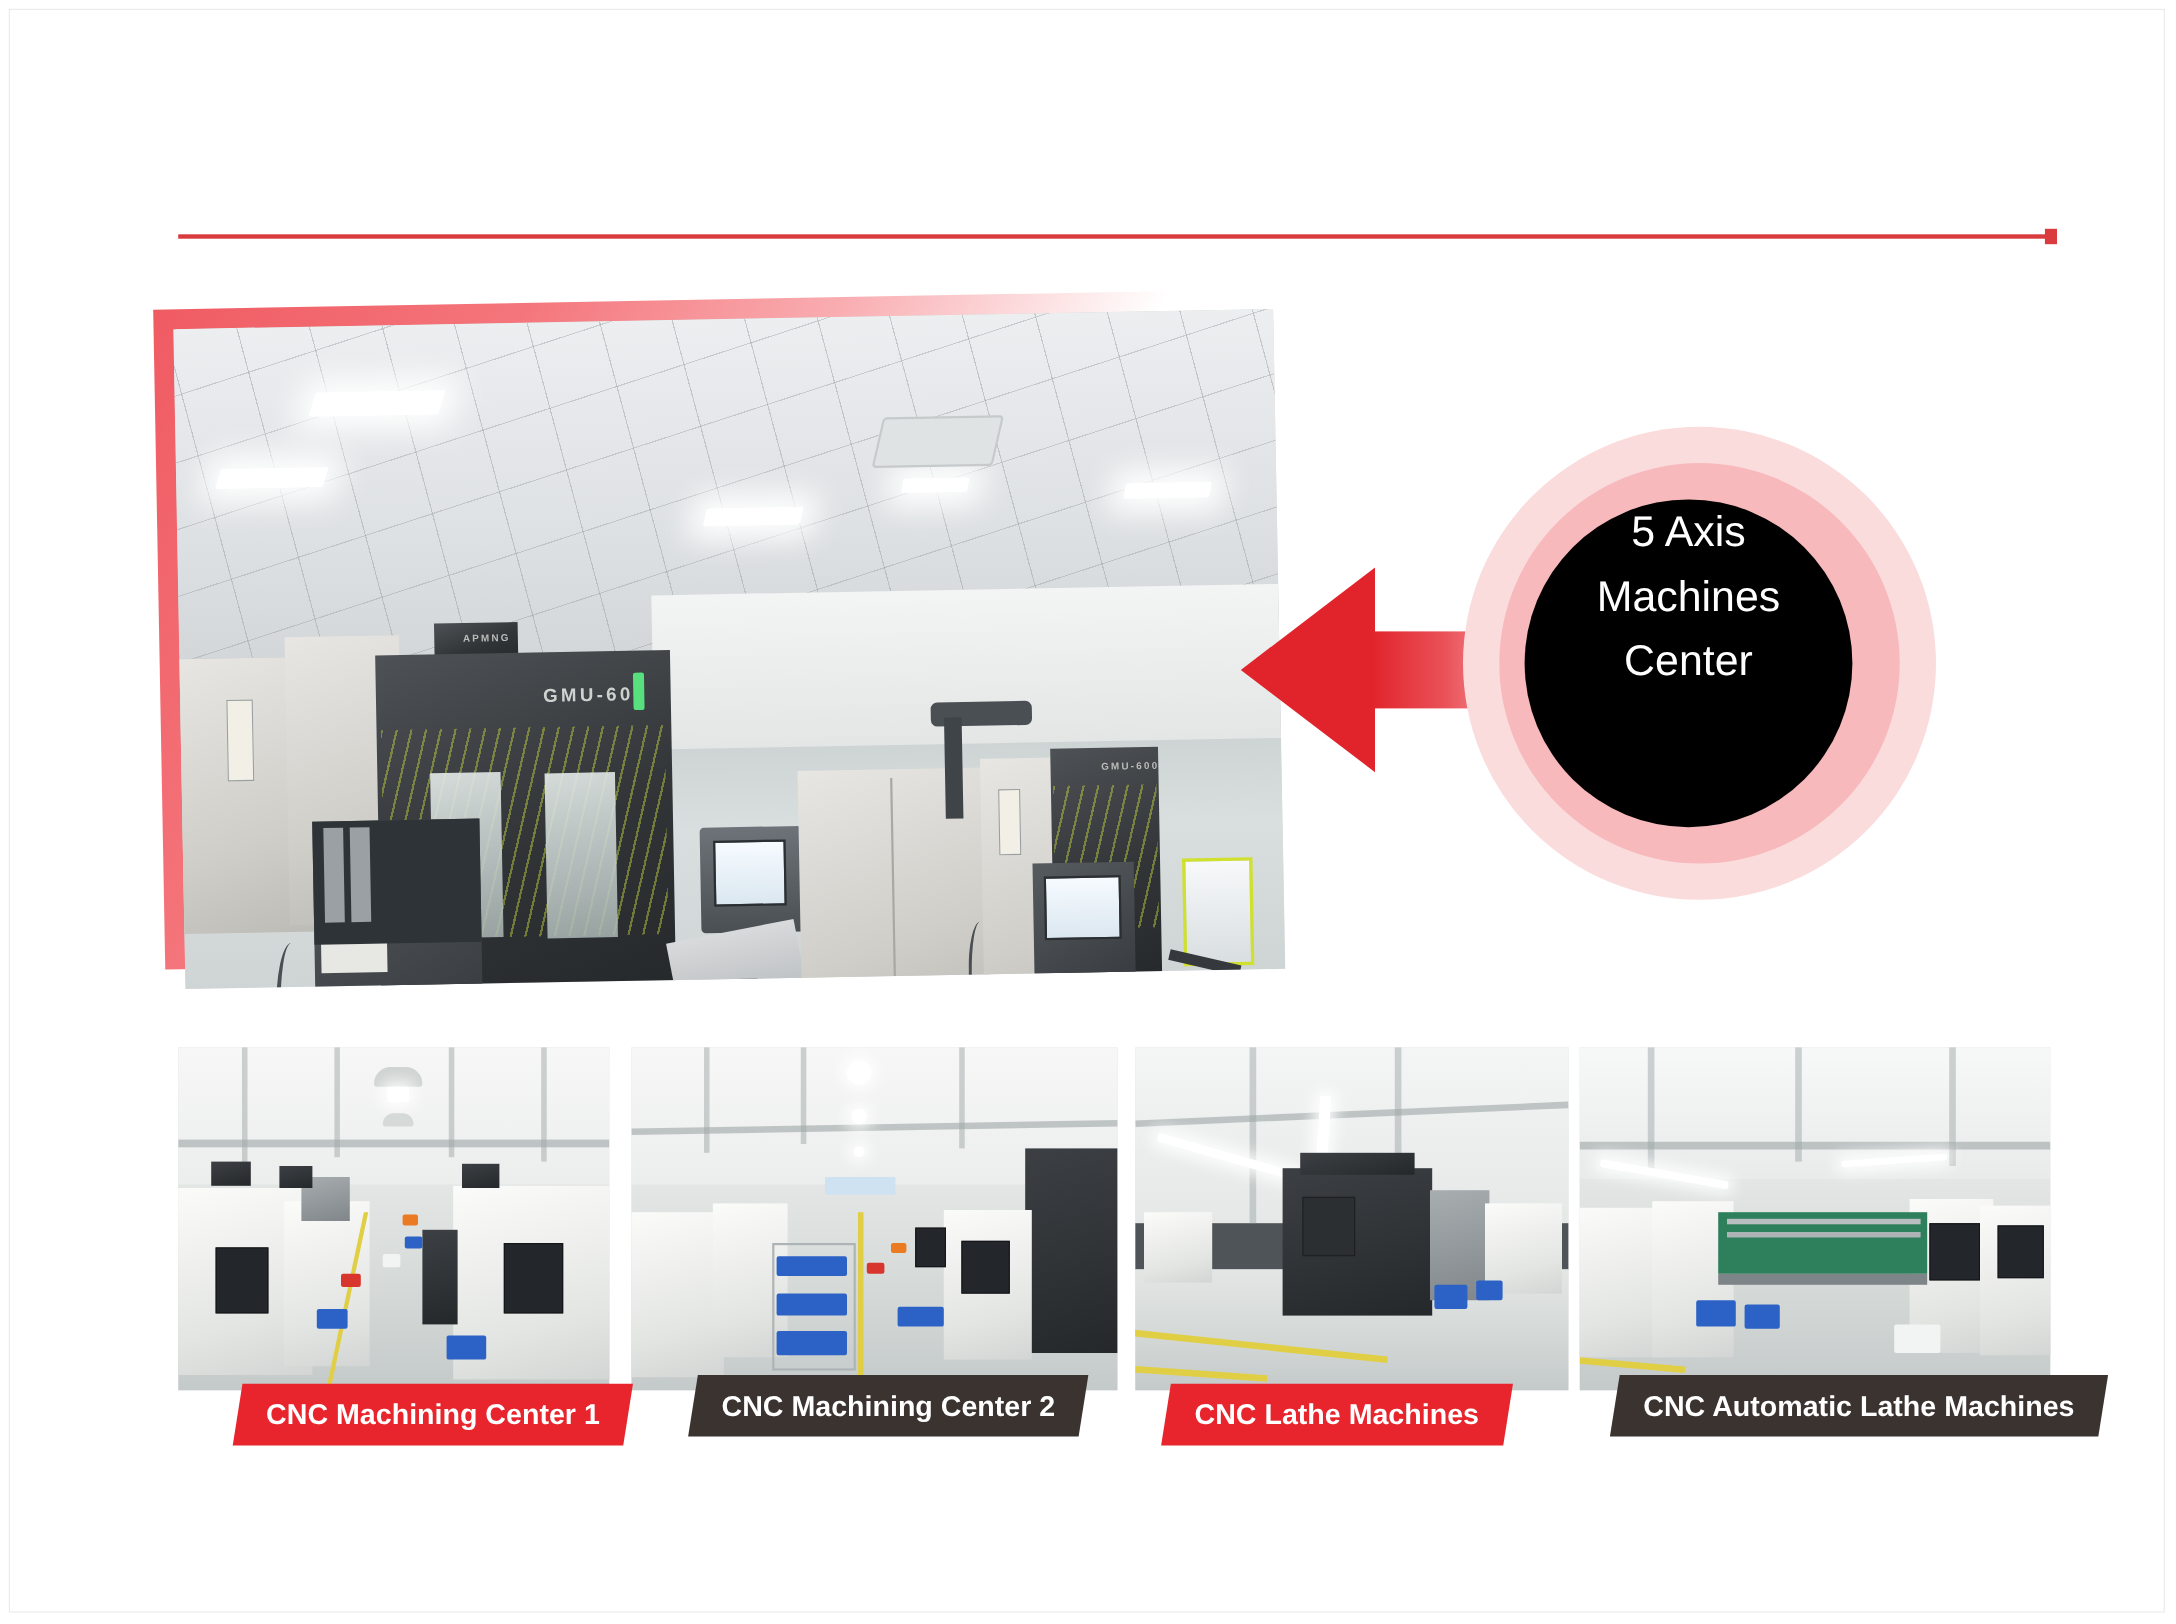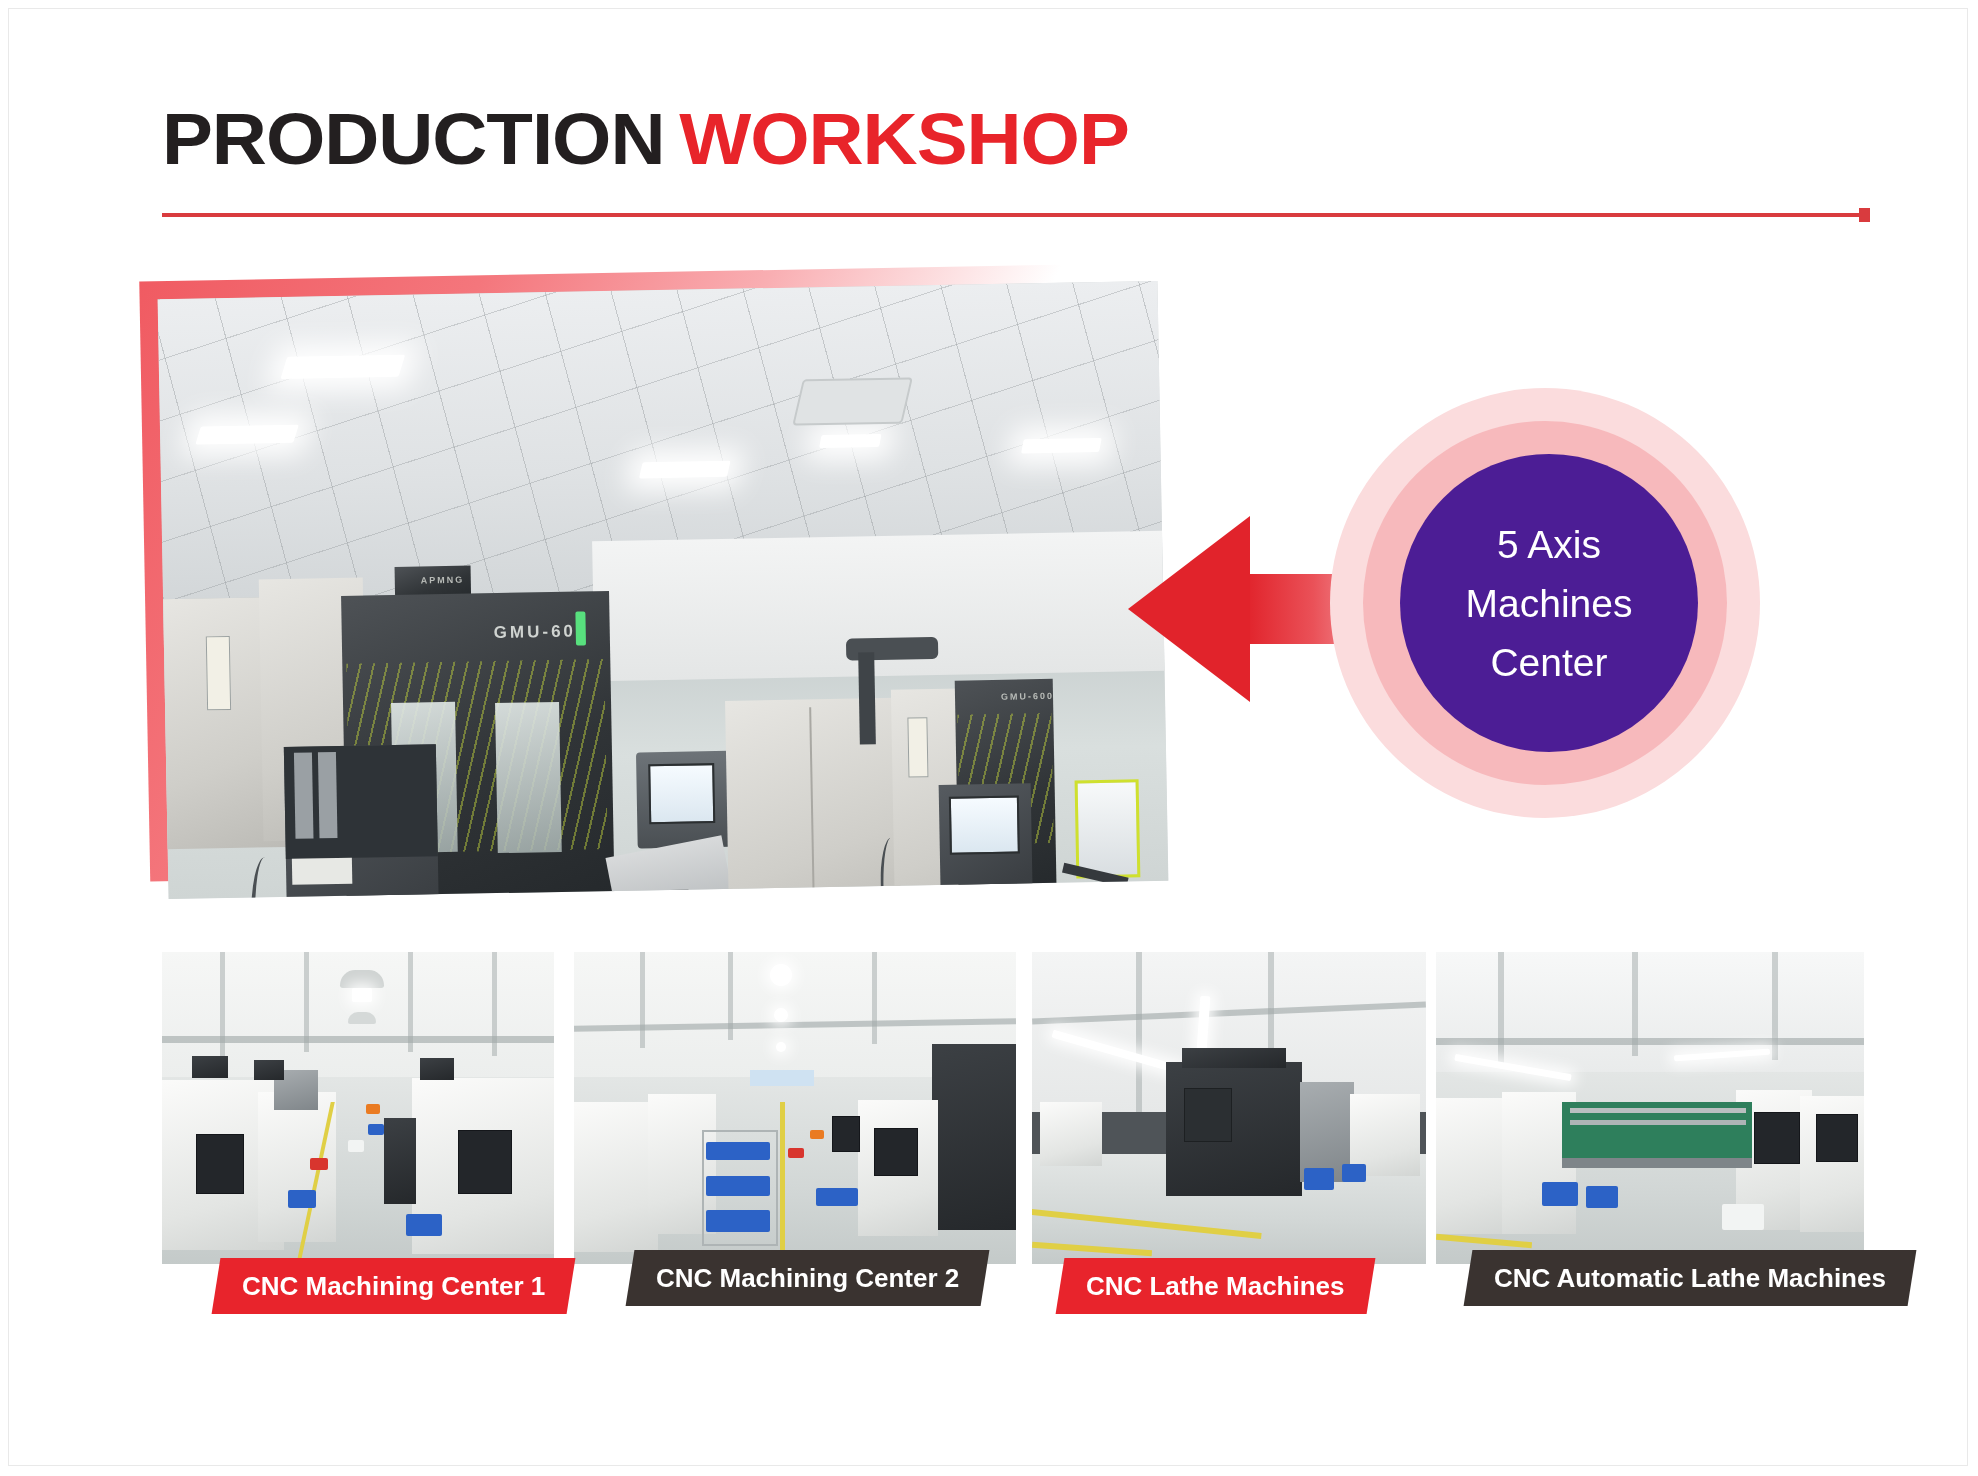--- a/index.html
+++ b/index.html
@@ -179,26 +179,25 @@
   }
   .badge-ring-mid {
     position: absolute;
     left: 33px; top: 33px;
     width: 364px; height: 364px;
     border-radius: 50%;
     background: #f7b9bc;
   }
   .badge-core {
     position: absolute;
-    left: 70px; top: 66px;
+    left: 56px; top: 66px;
     width: 298px; height: 298px;
     border-radius: 50%;
-    background: #4c1d95;
+    background: #000000;
     display: flex;
-    align-items: center;
     justify-content: center;
   }
   .badge-text {
     color: #ffffff;
     font-size: 39px;
     line-height: 59px;
     text-align: center;
     font-family: "Liberation Sans", sans-serif;
     font-weight: 400;
   }
@@ -269,25 +268,20 @@
   .caption-2 { left: 630px; top: 1250px; }
   .caption-3 { left: 1060px; top: 1258px; }
   .caption-4 { left: 1468px; top: 1250px; }
 </style>
 </head>
 <body>
 
 <div class="page">
   <div class="page-border"></div>
 
-  <div class="header">
-    <div class="title">
-      <span class="t-dark">PRODUCTION</span><span class="t-red">WORKSHOP</span>
-    </div>
-  </div>
 
   <div class="rule-wrap">
     <div class="rule-line"></div>
     <div class="rule-cap"></div>
   </div>
 
   <div class="hero-wrap">
     <div class="hero-accent"></div>
 
     <div class="hero-photo">

